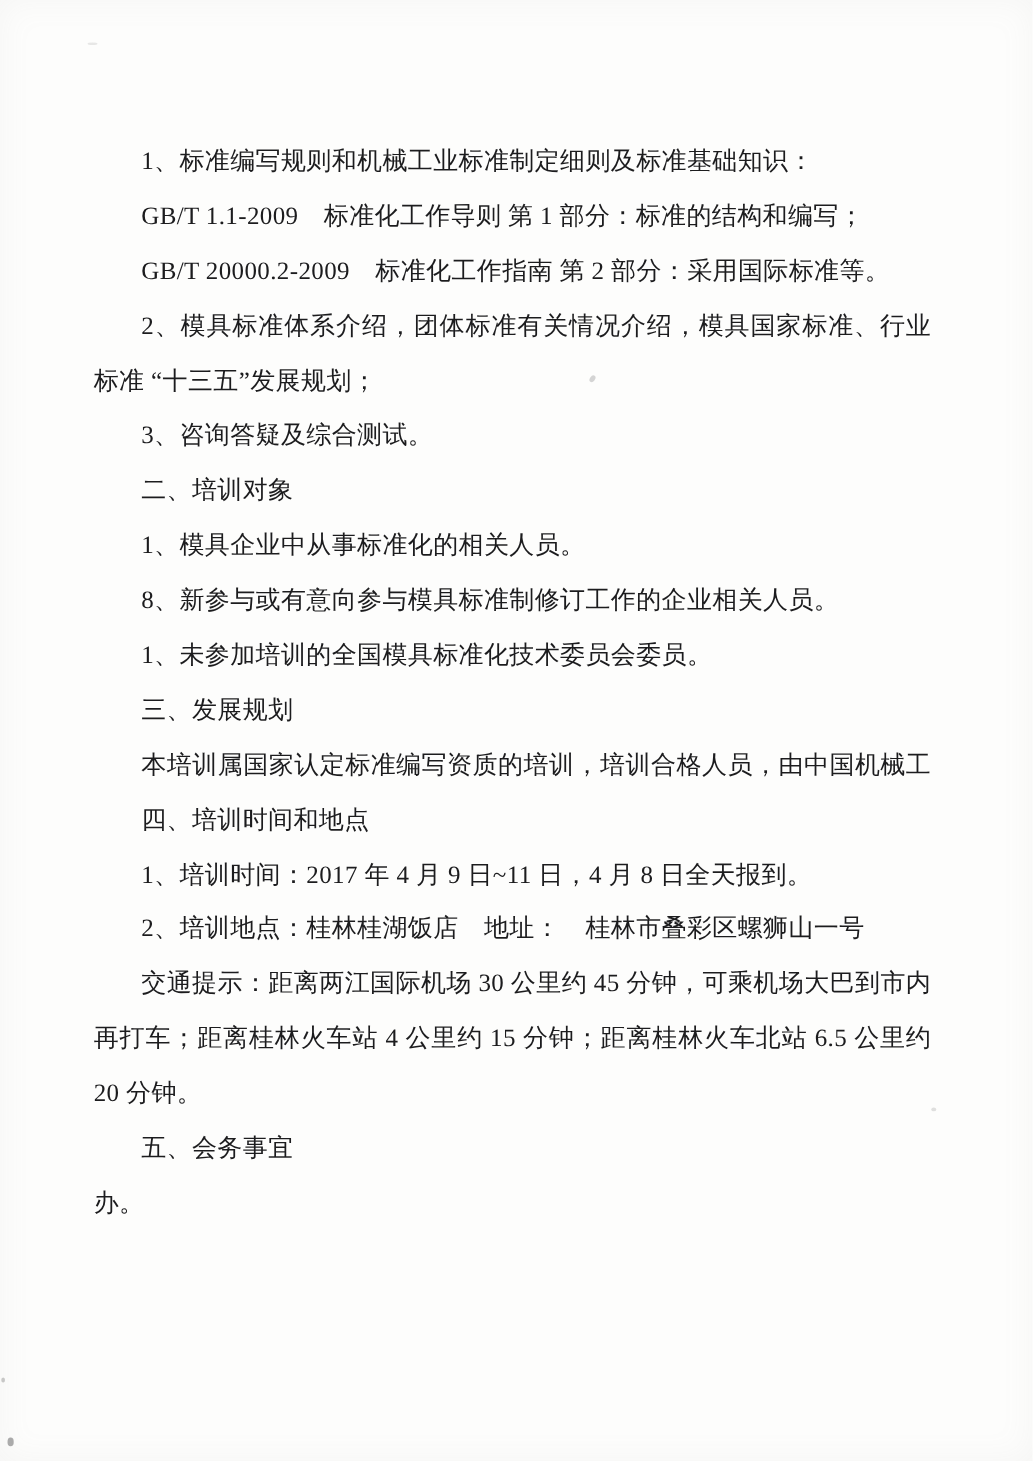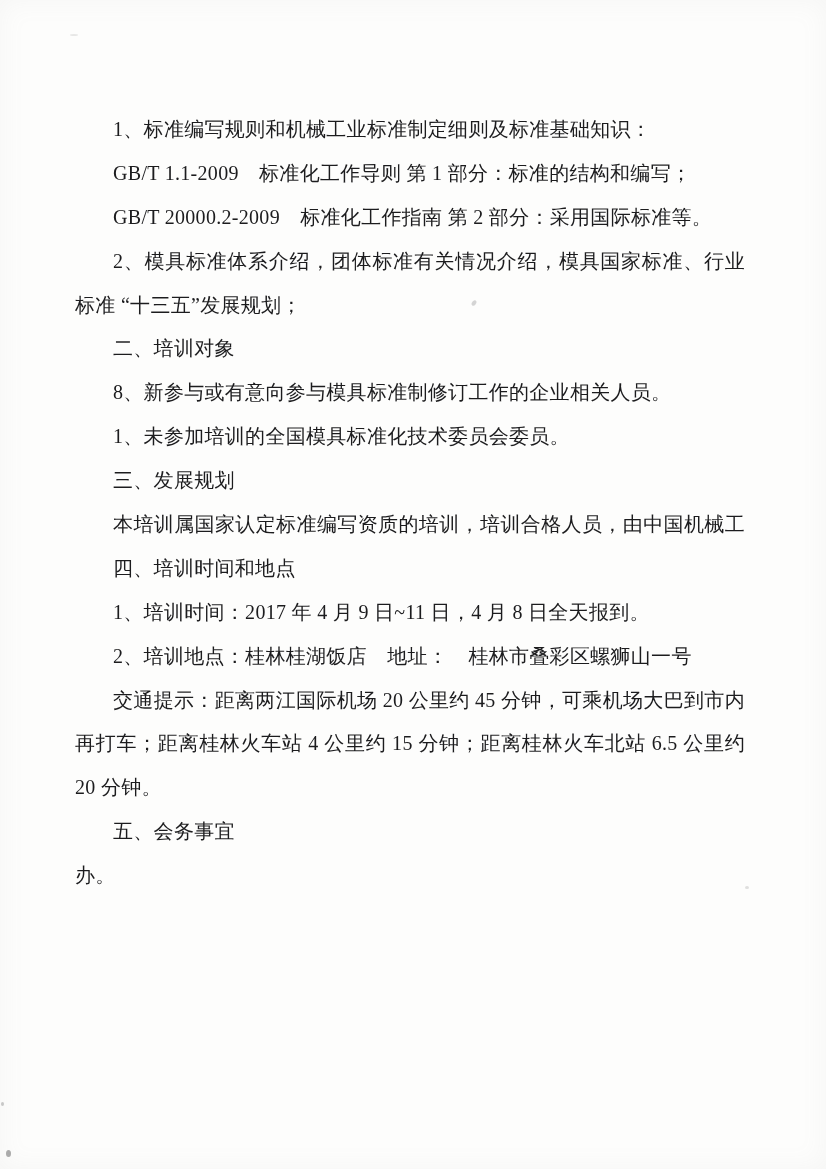--- a/index.html
+++ b/index.html
@@ -69,29 +69,31 @@
 </head>
 <body>
 
 <div class="page">
   <div class="text-block" id="document-body">
       <div class="line indent">1、标准编写规则和机械工业标准制定细则及标准基础知识：</div>
       <div class="line indent">GB/T 1.1-2009　标准化工作导则 第 1 部分：标准的结构和编写；</div>
       <div class="line indent">GB/T 20000.2-2009　标准化工作指南 第 2 部分：采用国际标准等。</div>
       <div class="line indent fill">2、模具标准体系介绍，团体标准有关情况介绍，模具国家标准、行业</div>
       <div class="line">标准 “十三五”发展规划；</div>
+      <div class="line indent">3、咨询答疑及综合测试。</div>
       <div class="line indent">二、培训对象</div>
+      <div class="line indent">1、模具企业中从事标准化的相关人员。</div>
       <div class="line indent">8、新参与或有意向参与模具标准制修订工作的企业相关人员。</div>
       <div class="line indent">1、未参加培训的全国模具标准化技术委员会委员。</div>
       <div class="line indent">三、发展规划</div>
       <div class="line indent fill">本培训属国家认定标准编写资质的培训，培训合格人员，由中国机械工</div>
       <div class="line indent">四、培训时间和地点</div>
       <div class="line indent">1、培训时间：2017 年 4 月 9 日~11 日，4 月 8 日全天报到。</div>
       <div class="line indent">2、培训地点：桂林桂湖饭店　地址：　桂林市叠彩区螺狮山一号</div>
-      <div class="line indent fill">交通提示：距离两江国际机场 20 公里约 45 分钟，可乘机场大巴到市内</div>
+      <div class="line indent fill">交通提示：距离两江国际机场 30 公里约 45 分钟，可乘机场大巴到市内</div>
       <div class="line fill">再打车；距离桂林火车站 4 公里约 15 分钟；距离桂林火车北站 6.5 公里约</div>
       <div class="line">20 分钟。</div>
       <div class="line indent">五、会务事宜</div>
       <div class="line">办。</div>
     </div>
   <span class="speck s1"></span>
   <span class="speck s2"></span>
   <span class="speck s3"></span>
   <span class="speck s4"></span>
   <span class="speck s5"></span>

